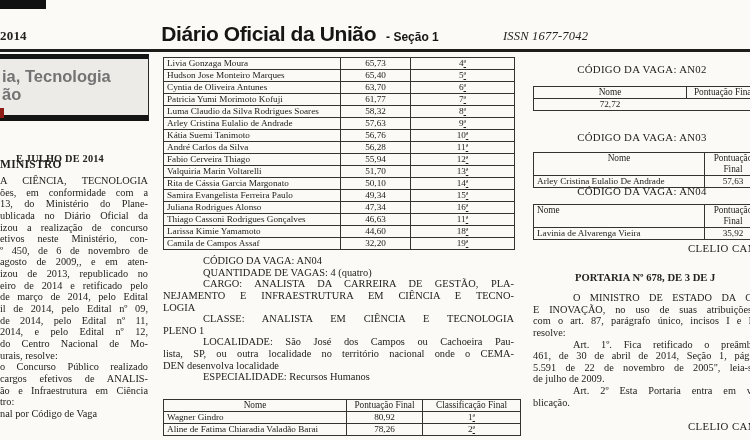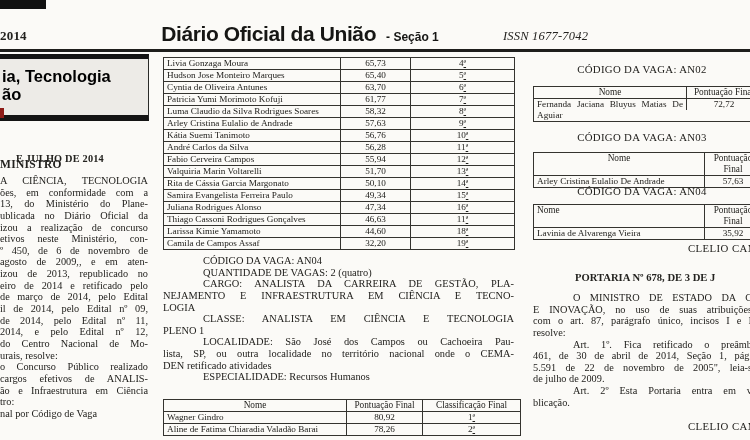--- a/index.html
+++ b/index.html
@@ -17,21 +17,21 @@
   .masthead{left:150px;top:22px;width:300px;text-align:center;white-space:nowrap;}
   .masthead .t{font-family:"Liberation Sans",sans-serif;font-weight:700;font-size:21px;letter-spacing:-.4px;color:#161614;}
   .masthead .s{font-family:"Liberation Sans",sans-serif;font-weight:700;font-size:12px;margin-left:6px;color:#161614;}
   .issn{left:503px;top:29px;font-style:italic;font-size:12.5px;letter-spacing:.2px;}
   .rule{left:0;top:49px;width:750px;height:3px;background:#1e1e1c;}
 
   
   .banner{left:0;top:54px;width:149px;height:67px;box-sizing:border-box;
     background:#edebe7;border-top:5px solid #141414;border-bottom:6px solid #141414;
     border-right:1.5px solid #2a2a28;padding:8px 0 0 2px;}
-  .banner div{font-family:"Liberation Sans",sans-serif;font-weight:700;font-size:16.5px;line-height:18px;color:#000000;}
+  .banner div{font-family:"Liberation Sans",sans-serif;font-weight:700;font-size:16.5px;line-height:18px;color:#737373;}
   .redmark{left:0;top:108px;width:4px;height:10px;background:#8e1c17;}
   .h-min{left:0;top:130px;font-weight:700;font-size:11.5px;letter-spacing:.3px;margin-top:28px;}
   .h-jul{left:16px;top:153px;font-weight:700;font-size:10.3px;letter-spacing:.2px;}
   .lcol{left:0;top:175px;width:148px;}
 
   
   .ln{font-size:10.3px;line-height:11.65px;height:11.65px;overflow:hidden;}
   .j{text-align:justify;text-align-last:justify;}
   .ind{text-indent:40px;}
 
@@ -148,21 +148,21 @@
       <div class="td">Kátia Suemi Tanimoto</div>
       <div class="td c">56,76</div>
       <div class="td c"><span>10</span><span class="ord">ª</span></div>
     </div>
   <div class="tr">
       <div class="td">André Carlos da Silva</div>
       <div class="td c">56,28</div>
       <div class="td c"><span>11</span><span class="ord">ª</span></div>
     </div>
   <div class="tr">
-      <div class="td">Fabio Cerveira Campos</div>
+      <div class="td">Fabio Cerveira Thiago</div>
       <div class="td c">55,94</div>
       <div class="td c"><span>12</span><span class="ord">ª</span></div>
     </div>
   <div class="tr">
       <div class="td">Valquiria Marin Voltarelli</div>
       <div class="td c">51,70</div>
       <div class="td c"><span>13</span><span class="ord">ª</span></div>
     </div>
   <div class="tr">
       <div class="td">Rita de Cássia Garcia Margonato</div>
@@ -191,29 +191,29 @@
     </div>
   <div class="tr">
       <div class="td">Camila de Campos Assaf</div>
       <div class="td c">32,20</div>
       <div class="td c"><span>19</span><span class="ord">ª</span></div>
     </div>
 </div>
 
 <div class="abs vac">
   <div class="ln ind">CÓDIGO DA VAGA: AN04</div>
-  <div class="ln ind">QUANTIDADE DE VAGAS: 2 (quatro)</div>
+  <div class="ln ind">QUANTIDADE DE VAGAS: 4 (quatro)</div>
   <div class="ln ind j">CARGO: ANALISTA DA CARREIRA DE GESTÃO, PLA-</div>
   <div class="ln j">NEJAMENTO E INFRAESTRUTURA EM CIÊNCIA E TECNO-</div>
   <div class="ln">LOGIA</div>
   <div class="ln ind j">CLASSE: ANALISTA EM CIÊNCIA E TECNOLOGIA</div>
   <div class="ln">PLENO 1</div>
   <div class="ln ind j">LOCALIDADE: São José dos Campos ou Cachoeira Pau-</div>
   <div class="ln j">lista, SP, ou outra localidade no território nacional onde o CEMA-</div>
-  <div class="ln">DEN retificado atividades</div>
+  <div class="ln">DEN desenvolva localidade</div>
   <div class="ln ind">ESPECIALIDADE: Recursos Humanos</div>
 </div>
 
 <div class="abs tbl t2">
   <div class="tr">
     <div class="td th">Nome</div>
     <div class="td th">Pontuação Final</div>
     <div class="td th">Classificação Final</div>
   </div>
   <div class="tr">
@@ -228,21 +228,20 @@
   </div>
 </div>
 
 <div class="abs rtitle" style="top:63px">CÓDIGO DA VAGA: AN02</div>
 <div class="abs tbl rt rt2" style="top:86px">
   <div class="tr">
     <div class="td th">Nome</div>
     <div class="td th">Pontuação Final</div>
   </div>
   <div class="tr">
-    <div class="td name">Fernanda Jaciana Bluyus Matias De Aguiar</div>
     <div class="td c vtop">72,72</div>
   </div>
 </div>
 
 <div class="abs rtitle" style="top:131px">CÓDIGO DA VAGA: AN03</div>
 <div class="abs tbl rt rt3" style="top:152px">
   <div class="tr">
     <div class="td th">Nome</div>
     <div class="td th">Pontuação Final</div>
   </div>

